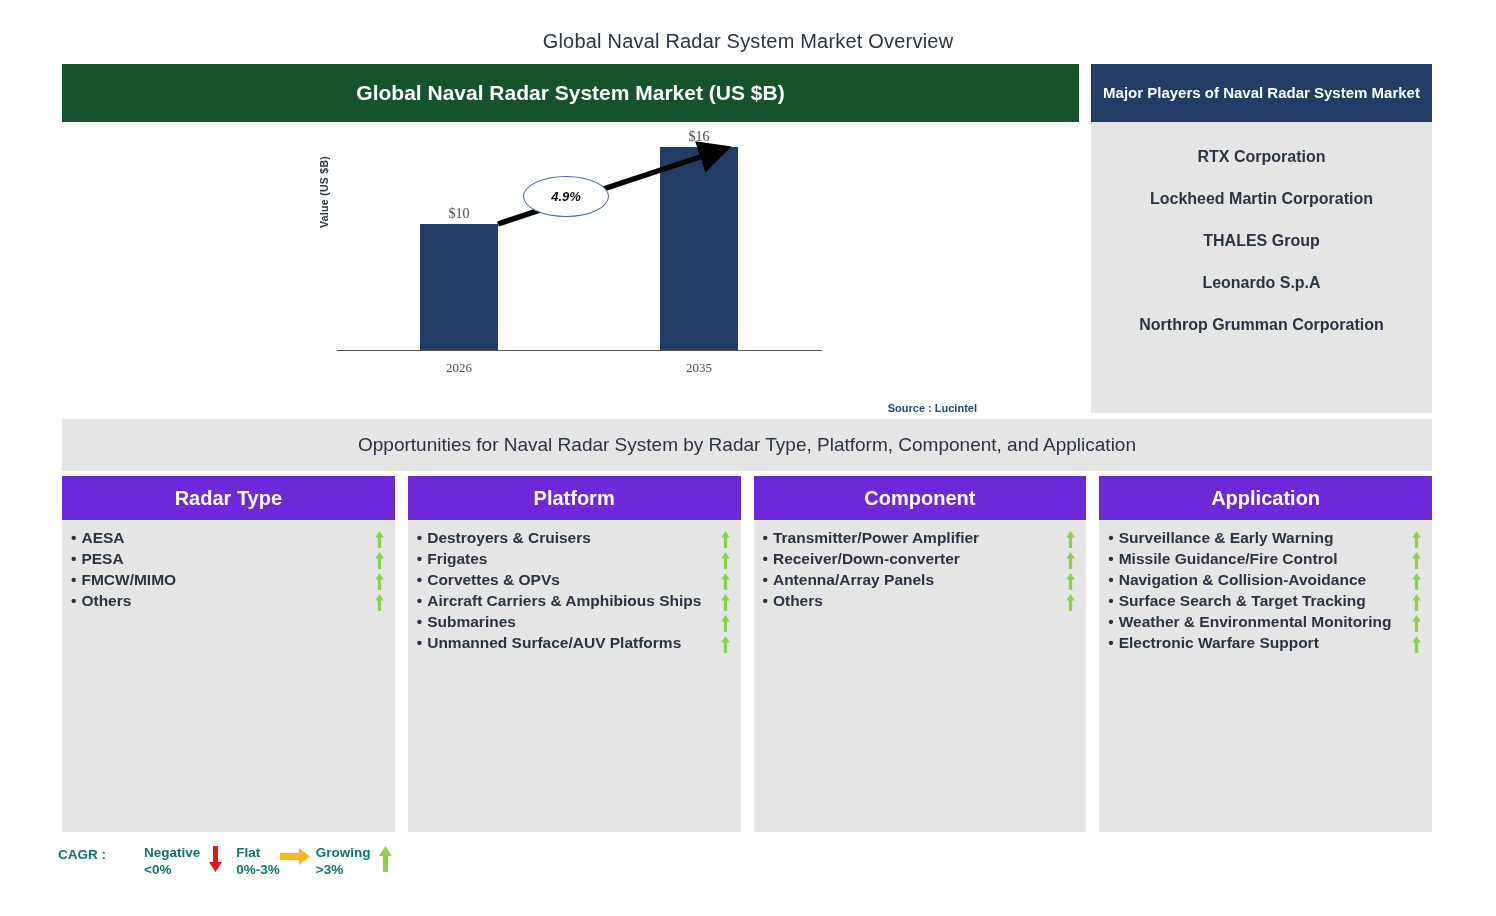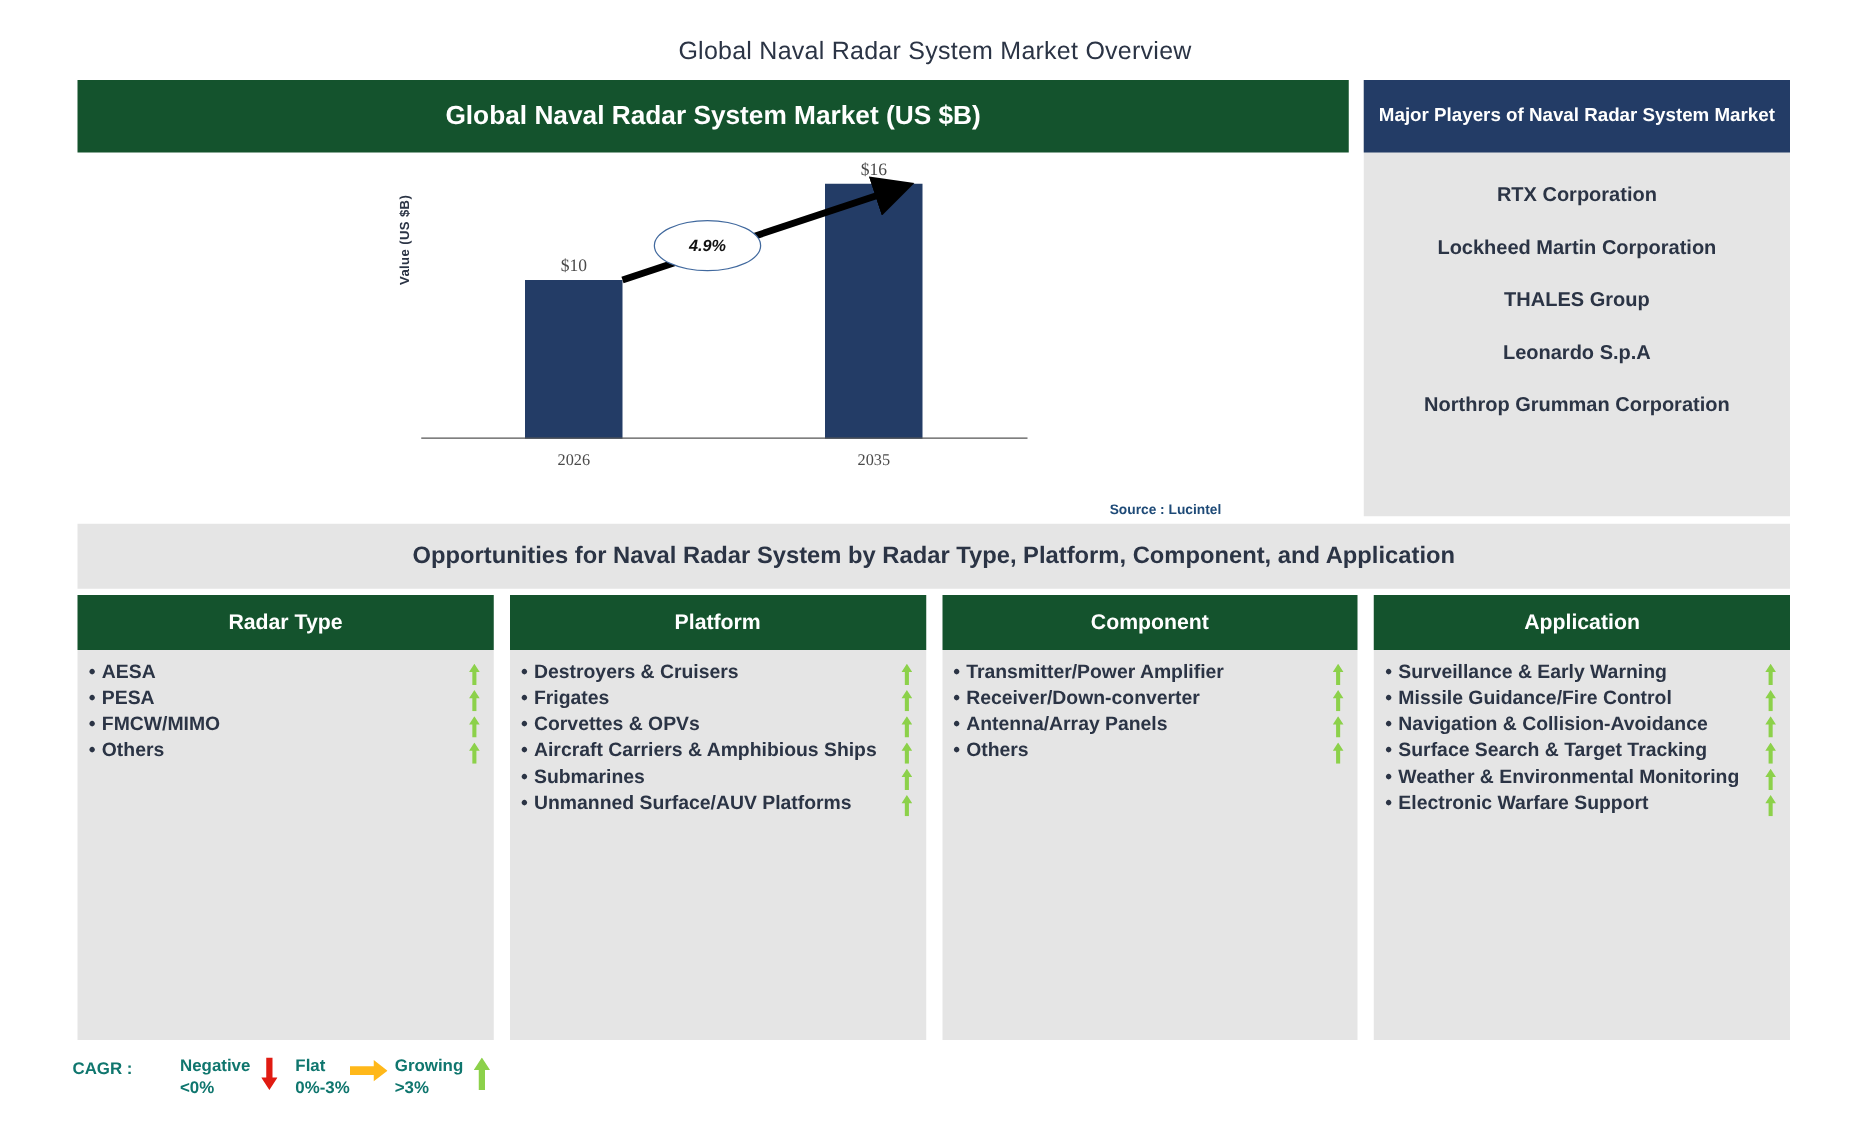--- a/index.html
+++ b/index.html
@@ -102,34 +102,34 @@
     text-align: center; font-size: 16px; font-weight: bold; color: #2b3445;
     padding: 12px 2px;
   }
 
   
   .opp-banner {
     position: absolute; left: 62px; top: 419px;
     width: 1370px; height: 52px;
     background: #E5E5E5;
     display: flex; align-items: center; justify-content: center;
-    font-size: 19px; font-weight: bold; color: #2b3445;
+    font-size: 19px; font-weight: normal; color: #2b3445;
   }
 
   
   .cols {
     position: absolute; left: 62px; top: 476px;
     width: 1370px; height: 356px;
     display: flex; gap: 13px;
   }
   .col { width: 341px; display: flex; flex-direction: column; }
   .col-head {
-    height: 44px; background: #14532d; color: #fff;
+    height: 44px; background: #6d28d9; color: #fff;
     display: flex; align-items: center; justify-content: center;
-    font-size: 17px; font-weight: bold;
+    font-size: 20px; font-weight: bold;
   }
   .col-body {
     flex: 1; background: #E5E5E5;
     padding: 9px 8px 8px 6px;
   }
   .li {
     position: relative;
     display: flex; align-items: flex-start;
     font-size: 15.5px; font-weight: bold; color: #2b3445;
     line-height: 1.22; margin-bottom: 2px;

